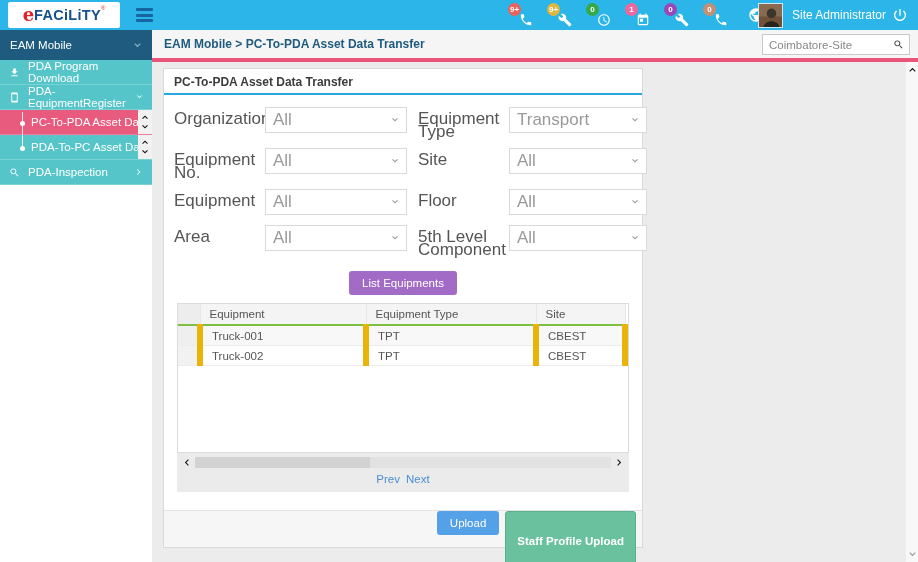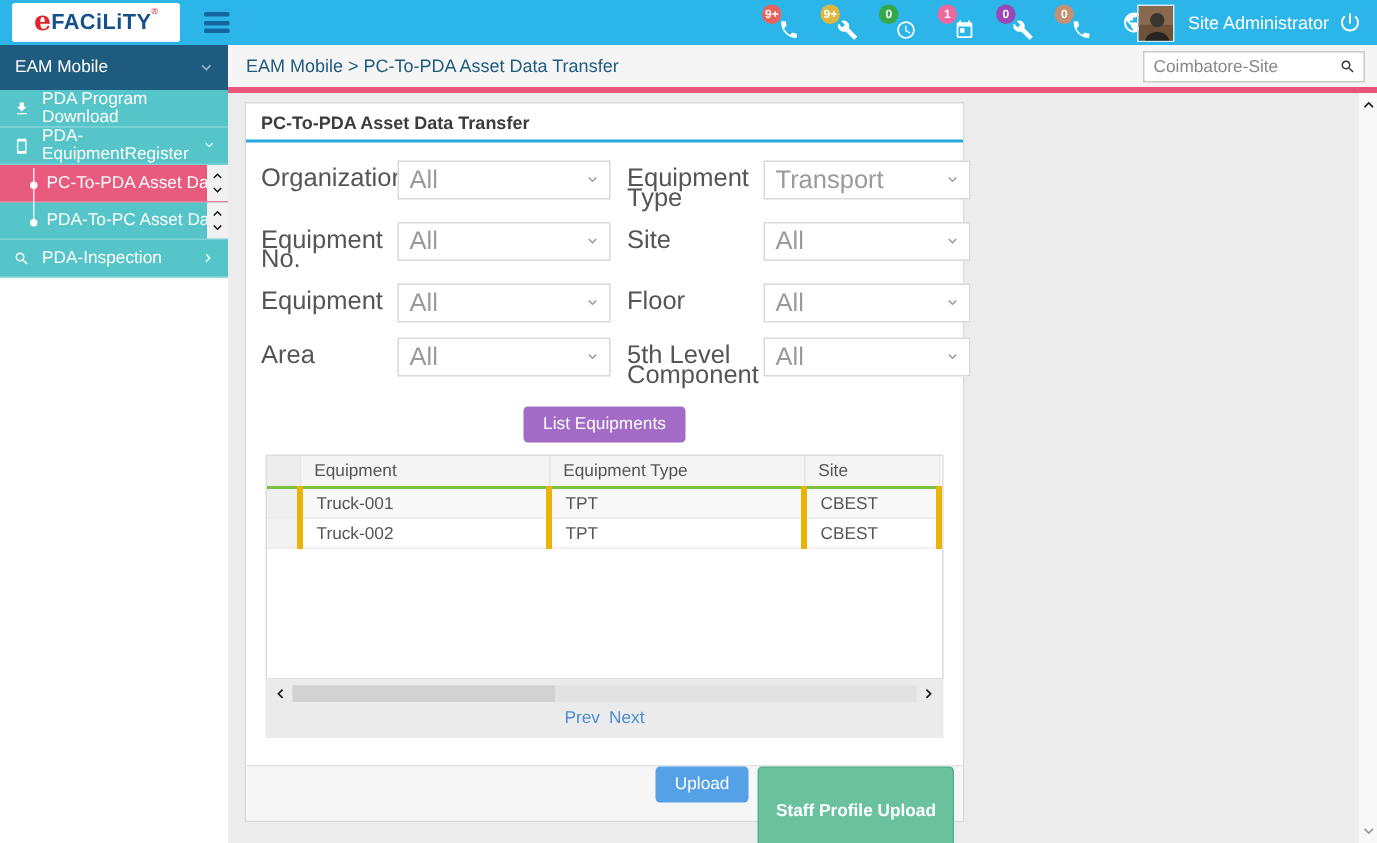--- a/index.html
+++ b/index.html
@@ -33,21 +33,21 @@
   .user-name { color:#fff; font-size:12px; }
   .power-btn { position:absolute; right:10px; top:7px; cursor:pointer; }
 
   
   .subbar { height:30px; display:flex; }
   .module-select { width:152px; height:30px; background:#1e5b7e; color:#fff; font-size:11.5px;
                    display:flex; align-items:center; padding:0 10px; cursor:pointer; }
   .module-select .ms-chev { margin-left:auto; fill:#8fb6c9; }
   .crumb-area { flex:1; height:30px; background:#f5f5f5; border-bottom:2px solid #e8547c;
                 display:flex; align-items:center; position:relative; }
-  .breadcrumb { margin-left:12px; color:#1e5b7e; font-weight:normal; font-size:12px; }
+  .breadcrumb { margin-left:12px; color:#1e5b7e; font-weight:bold; font-size:12px; }
   .site-search { position:absolute; right:8px; top:4px; width:148px; height:21px; background:#fff;
                  border:1px solid #c9c9c9; display:flex; align-items:center; }
   .site-search input { border:none; outline:none; background:transparent; flex:1; width:100%;
                        font-size:11.5px; color:#888; padding:0 6px; font-family:"Liberation Sans", sans-serif; }
   .site-search .srch { fill:#333; margin-right:5px; cursor:pointer; }
 
   
   .body-row { display:flex; height:502px; }
   .sidebar { width:152px; background:#fff; flex:none; }
   .menu-item { height:25px; background:#56c5c9; color:#fff; font-size:11.5px; display:flex;
@@ -91,21 +91,21 @@
   .btn-row { text-align:center; padding:9px 0 3px; }
   .list-btn { background:#a26cc6; color:#fff; border:none; border-radius:3px; font-size:11.5px;
               padding:6px 13px; cursor:pointer; font-family:"Liberation Sans", sans-serif; }
   .total { padding:10px 13px 3px; font-size:11.5px; color:#444; }
 
   .table-wrap { margin:5px 13px 0; height:150px; border:1px solid #dcdcdc; background:#fff; overflow:hidden; }
   table { width:100%; border-collapse:collapse; font-size:11.5px; color:#555; table-layout:fixed; }
   thead th { background:#f4f4f4; font-weight:normal; text-align:left; padding:4px 9px;
              border-bottom:2px solid #7ec142; border-right:1px solid #e6e6e6; cursor:pointer; }
   thead th.gut { background:#ededed; }
-  tbody td { padding:3.5px 9px; border-bottom:1px solid #ececec; border-right:4px solid #eab308; }
+  tbody td { padding:3.5px 9px; border-bottom:1px solid #ececec; border-right:6px solid #eab308; }
   tbody td.gut { background:#f2f2f2; }
   tr.odd td { background:#f8f8f8; }
   tr.odd td.gut { background:#efefef; }
 
   .grid-footer { margin:0 13px; background:#ebebeb; }
   .hscroll { height:18px; display:flex; align-items:center; padding:0 5px; gap:4px; }
   .hs-arrow { cursor:pointer; display:flex; }
   .hs-arrow svg { fill:#1a1a1a; }
   .hs-track { flex:1; height:11px; background:#e2e2e2; position:relative; }
   .hs-thumb { position:absolute; left:0; top:0; height:11px; width:42%; background:#d2d2d2; cursor:grab; }

